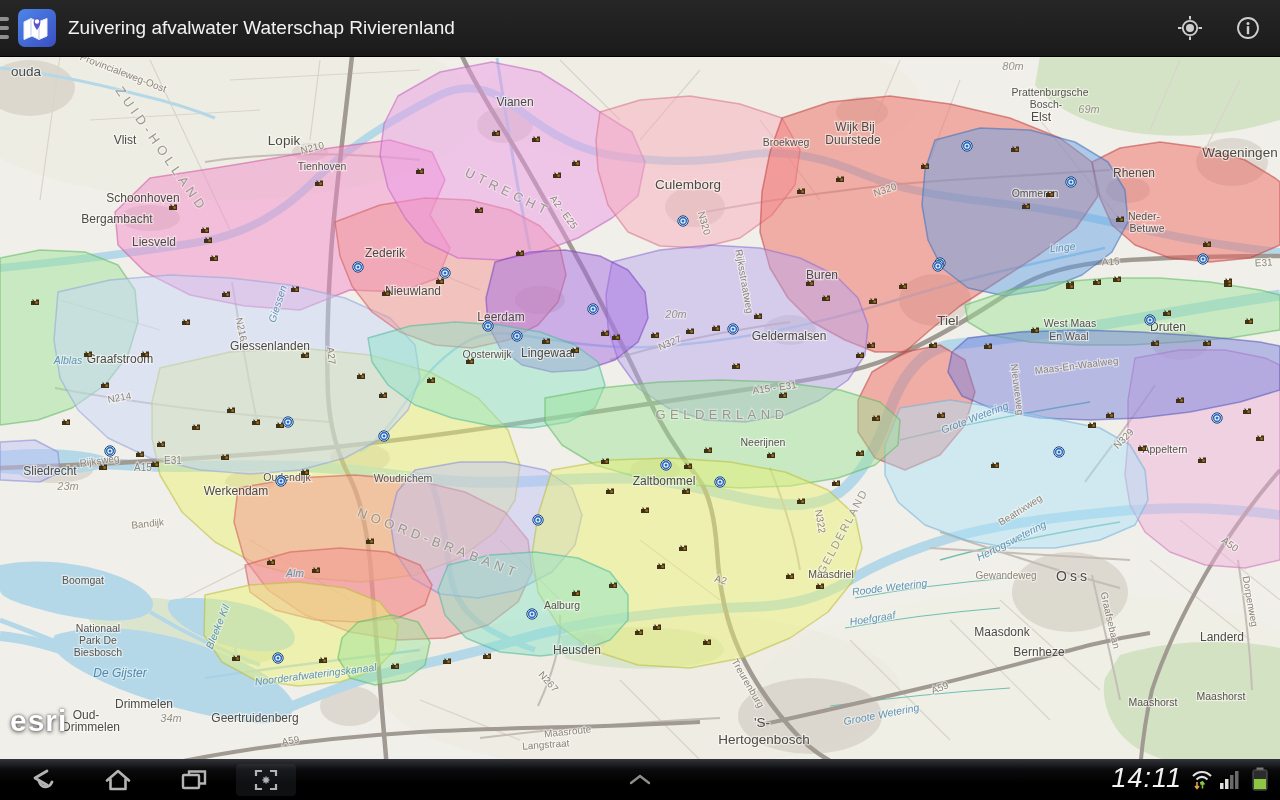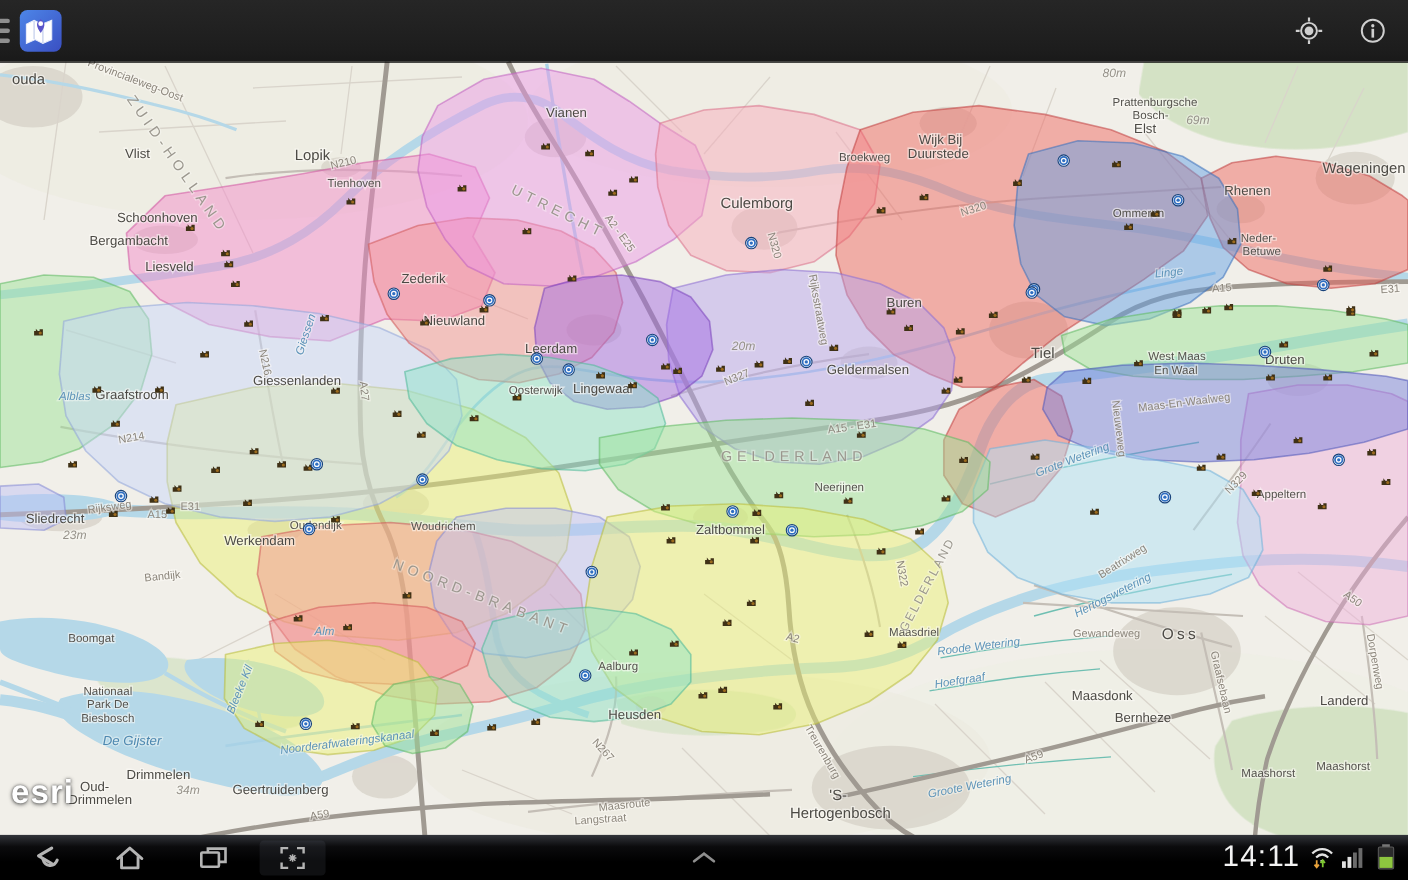--- a/index.html
+++ b/index.html
@@ -37,21 +37,21 @@
   #act-locate{right:62px;} #act-info{right:4px;}
 
   
   #navbar{position:absolute;left:0;top:759px;width:1280px;height:41px;
      background:linear-gradient(#32343a,#0b0b0d 26%,#000 60%);}
   .nav-btn{position:absolute;top:5px;width:60px;height:32px;display:flex;align-items:center;justify-content:center;}
   #nb-back{left:10px;} #nb-home{left:88px;} #nb-recent{left:164px;}
   #nb-capture{left:236px;background:rgba(120,130,150,.12);border-radius:4px;}
   #nb-handle{left:610px;}
   #clock{position:absolute;right:98px;top:4px;color:#f2f2f2;font-size:27px;letter-spacing:1px;
-     font-family:"Liberation Sans",sans-serif;}
+     font-family:"Liberation Sans",sans-serif;font-style:italic;}
   .status-icon{position:absolute;top:8px;}
   #st-wifi{right:66px;} #st-signal{right:38px;} #st-batt{right:12px;}
 </style>
 </head>
 <body>
 
 <div id="stage">
 
   <div id="map-wrap">
     <svg width="1280" height="800" viewBox="0 0 1280 800">
@@ -482,20 +482,21 @@
               <stop offset="1" stop-color="#3a4fc2"></stop>
         </linearGradient>
           </defs>
         <rect x="1" y="1" width="38" height="38" rx="7" fill="url(#icg)"></rect>
         <path d="M7,14 L14,10.5 L21,14 L30,10.5 L30,28 L22,31.5 L15,28 L7,31.5 Z" fill="#ffffff" stroke="#e8ecfa" stroke-width="1"></path>
         <path d="M14,11 L14,27.5 M22,14 L22,31" stroke="#c8d2ee" stroke-width="1.2" fill="none"></path>
         <path d="M20,22 C16,16.5 15,12.5 20,9.5 C25,12.5 24,16.5 20,22 Z" fill="#5a54ca"></path>
         <circle cx="20" cy="13.5" r="2.2" fill="#ffffff"></circle>
       </svg>
     </div>
+    <div id="bar-title">Zuivering afvalwater Waterschap Rivierenland</div>
     <div class="bar-action" id="act-locate">
       <svg width="28" height="28" viewBox="-14 -14 28 28">
         <circle r="7.2" fill="none" stroke="#cfcfcf" stroke-width="1.8"></circle>
         <circle r="4" fill="#cfcfcf"></circle>
         <path d="M0,-12 L0,-8.5 M0,8.5 L0,12 M-12,0 L-8.5,0 M8.5,0 L12,0" stroke="#cfcfcf" stroke-width="2"></path>
       </svg>
     </div>
     <div class="bar-action" id="act-info">
       <svg width="28" height="28" viewBox="-14 -14 28 28">
         <circle r="10" fill="none" stroke="#cfcfcf" stroke-width="1.8"></circle>

